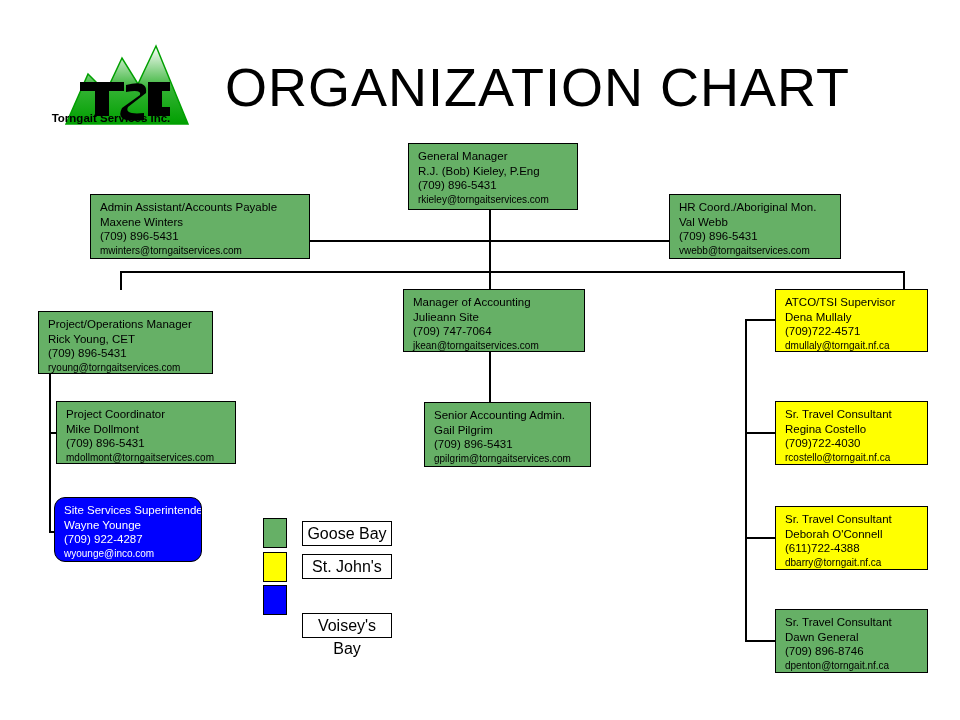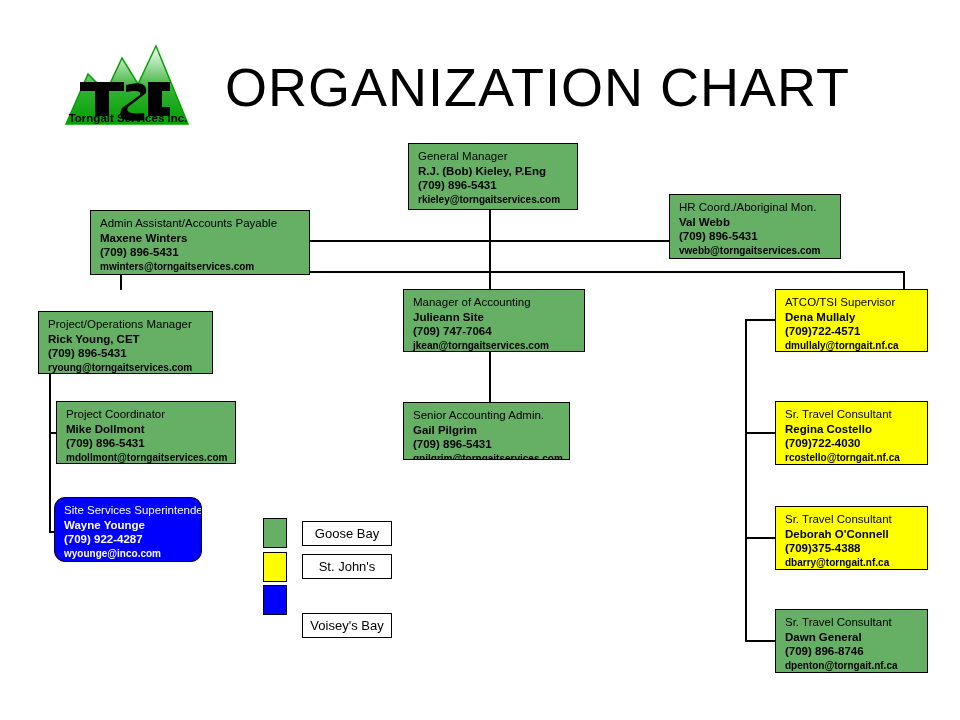--- a/index.html
+++ b/index.html
@@ -7,21 +7,21 @@
     width:960px;height:720px;background:#ffffff;position:relative;
     font-family:"Liberation Sans","DejaVu Sans",sans-serif;
     overflow:hidden;
   }
   #canvas{position:absolute;left:0;top:0;width:960px;height:720px;}
 
   
   .logo{position:absolute;left:62px;top:40px;width:130px;height:90px;}
   .logo svg{display:block;}
   .logo-text{
-    position:absolute;left:60px;top:112px;width:136px;
+    position:absolute;left:43px;top:112px;width:136px;
     text-align:center;font-size:11.5px;font-weight:bold;color:#000;
     letter-spacing:0px;white-space:nowrap;
   }
 
   
   .title{
     position:absolute;left:225px;top:55px;width:690px;
     font-size:54px;line-height:64px;color:#000;
     font-family:"Liberation Sans","DejaVu Sans",sans-serif;
     font-weight:normal;letter-spacing:1px;white-space:nowrap;
@@ -31,31 +31,31 @@
   .ln{position:absolute;background:#000;}
 
   
   .box{
     position:absolute;border:1px solid #000;box-sizing:border-box;
     padding:5px 7px 4px 9px;
     font-size:11.5px;line-height:14.6px;color:#000;
     overflow:hidden;
   }
   .box .ttl{white-space:nowrap;}
-  .box .row{white-space:nowrap;font-weight:bold;}
+  .box .row{white-space:nowrap;}
   .green{background:#66b066;}
   .yellow{background:#ffff00;}
   .blue{background:#0000ff;color:#ffffff;}
   .email{font-size:10px;}
 
   
   .legend-sw{position:absolute;width:24px;height:30px;border:1px solid #000;box-sizing:border-box;}
   .legend-lb{
     position:absolute;height:25px;border:1px solid #000;box-sizing:border-box;
-    background:#fff;color:#000;font-size:13px;line-height:23px;text-align:center;width:90px;
+    background:#fff;color:#000;font-size:16px;line-height:23px;text-align:center;width:90px;
   }
 </style>
 </head>
 <body>
 
 <div id="canvas">
 
   <div class="logo">
     <svg width="130" height="90" viewBox="0 0 130 90">
       <defs>
@@ -102,21 +102,21 @@
   <div class="ln" style="left:745px;top:537px;width:31px;height:2px;"></div>
   <div class="ln" style="left:745px;top:640px;width:31px;height:2px;"></div>
 
   <div class="box green" style="left:408px;top:143px;width:170px;height:67px;">
     <div class="ttl">General Manager</div>
     <div class="row">R.J. (Bob) Kieley, P.Eng</div>
     <div class="row">(709) 896-5431</div>
     <div class="row email">rkieley@torngaitservices.com</div>
   </div>
 
-  <div class="box green" style="left:90px;top:194px;width:220px;height:65px;margin-top:16px;">
+  <div class="box green" style="left:90px;top:194px;width:220px;height:65px;">
     <div class="ttl">Admin Assistant/Accounts Payable</div>
     <div class="row">Maxene Winters</div>
     <div class="row">(709) 896-5431</div>
     <div class="row email">mwinters@torngaitservices.com</div>
   </div>
 
   <div class="box green" style="left:669px;top:194px;width:172px;height:65px;">
     <div class="ttl">HR Coord./Aboriginal Mon.</div>
     <div class="row">Val Webb</div>
     <div class="row">(709) 896-5431</div>
@@ -144,21 +144,21 @@
     <div class="row email">dmullaly@torngait.nf.ca</div>
   </div>
 
   <div class="box green" style="left:56px;top:401px;width:180px;height:63px;">
     <div class="ttl">Project Coordinator</div>
     <div class="row">Mike Dollmont</div>
     <div class="row">(709) 896-5431</div>
     <div class="row email">mdollmont@torngaitservices.com</div>
   </div>
 
-  <div class="box green" style="left:403px;top:402px;width:167px;height:58px;">
+  <div class="box green" style="left:424px;top:402px;width:167px;height:65px;">
     <div class="ttl">Senior Accounting Admin.</div>
     <div class="row">Gail Pilgrim</div>
     <div class="row">(709) 896-5431</div>
     <div class="row email">gpilgrim@torngaitservices.com</div>
   </div>
 
   <div class="box yellow" style="left:775px;top:401px;width:153px;height:64px;">
     <div class="ttl">Sr. Travel Consultant</div>
     <div class="row">Regina Costello</div>
     <div class="row">(709)722-4030</div>
@@ -168,21 +168,21 @@
   <div class="box blue" style="left:54px;top:497px;width:148px;height:65px;border-radius:11px;">
     <div class="ttl">Site Services Superintendent</div>
     <div class="row">Wayne Younge</div>
     <div class="row">(709) 922-4287</div>
     <div class="row email">wyounge@inco.com</div>
   </div>
 
   <div class="box yellow" style="left:775px;top:506px;width:153px;height:64px;">
     <div class="ttl">Sr. Travel Consultant</div>
     <div class="row">Deborah O'Connell</div>
-    <div class="row">(709)375-4388</div>
+    <div class="row">(611)722-4388</div>
     <div class="row email">dbarry@torngait.nf.ca</div>
   </div>
 
   <div class="box green" style="left:775px;top:609px;width:153px;height:64px;">
     <div class="ttl">Sr. Travel Consultant</div>
     <div class="row">Dawn General</div>
     <div class="row">(709) 896-8746</div>
     <div class="row email">dpenton@torngait.nf.ca</div>
   </div>
 

